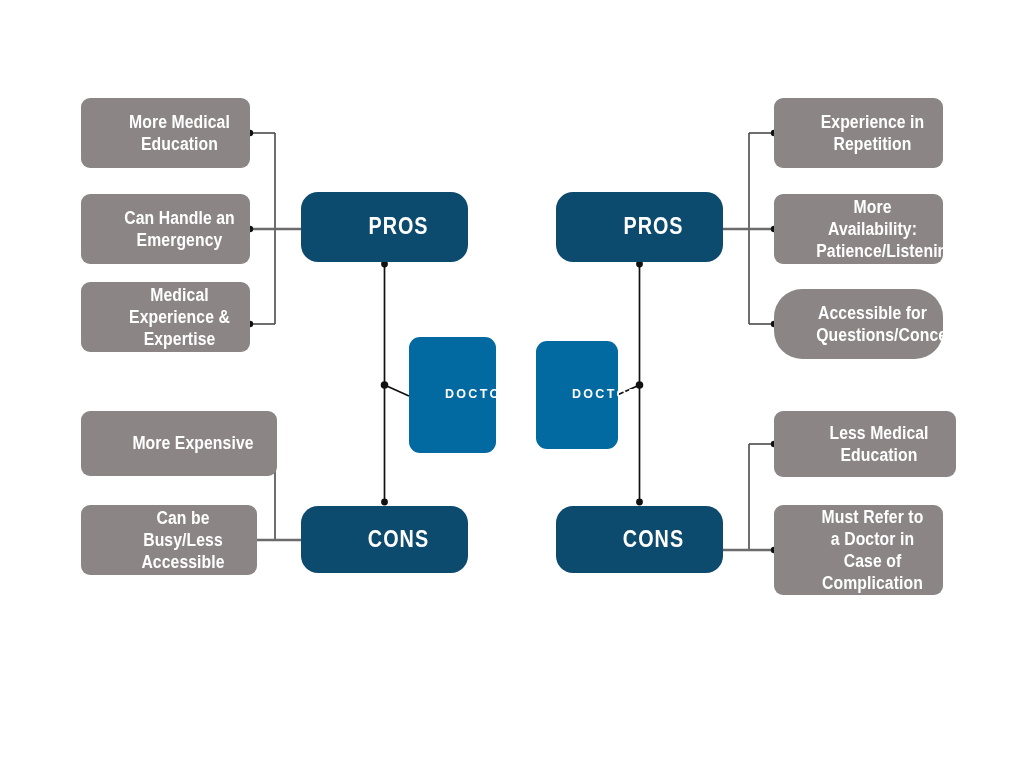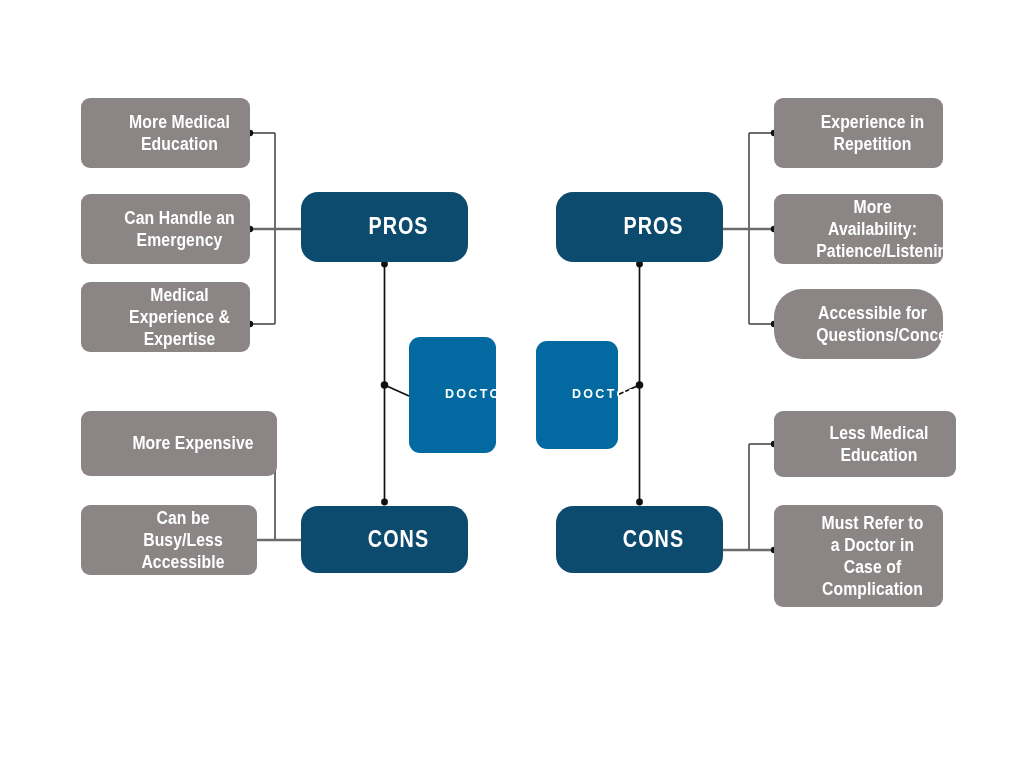--- a/index.html
+++ b/index.html
@@ -97,21 +97,21 @@
   #leaf-l2 { left: 81px;  top: 194px; width: 169px; height: 70px; }
   #leaf-l3 { left: 81px;  top: 282px; width: 169px; height: 70px; justify-content: flex-end; }
   #leaf-l4 { left: 81px;  top: 411px; width: 196px; height: 65px; }
   #leaf-l5 { left: 81px;  top: 505px; width: 176px; height: 70px; }
 
   
   #leaf-r1 { left: 774px; top: 98px;  width: 169px; height: 70px; }
   #leaf-r2 { left: 774px; top: 194px; width: 169px; height: 70px; justify-content: center; }
   #leaf-r3 { left: 774px; top: 289px; width: 169px; height: 70px; border-radius: 28px; }
   #leaf-r4 { left: 774px; top: 411px; width: 182px; height: 66px; }
-  #leaf-r5 { left: 774px; top: 505px; width: 169px; height: 102px; }
+  #leaf-r5 { left: 774px; top: 505px; width: 169px; height: 90px; }
 
   
   #cat-lp { left: 301px; top: 192px; width: 167px; height: 70px; }
   #cat-lc { left: 301px; top: 506px; width: 167px; height: 67px; }
   #cat-rp { left: 556px; top: 192px; width: 167px; height: 70px; }
   #cat-rc { left: 556px; top: 506px; width: 167px; height: 67px; }
 
   
   #hub-doctor { left: 409px; top: 337px; width: 87px; height: 116px; }
   #hub-nurse  { left: 536px; top: 341px; width: 82px; height: 108px; }

